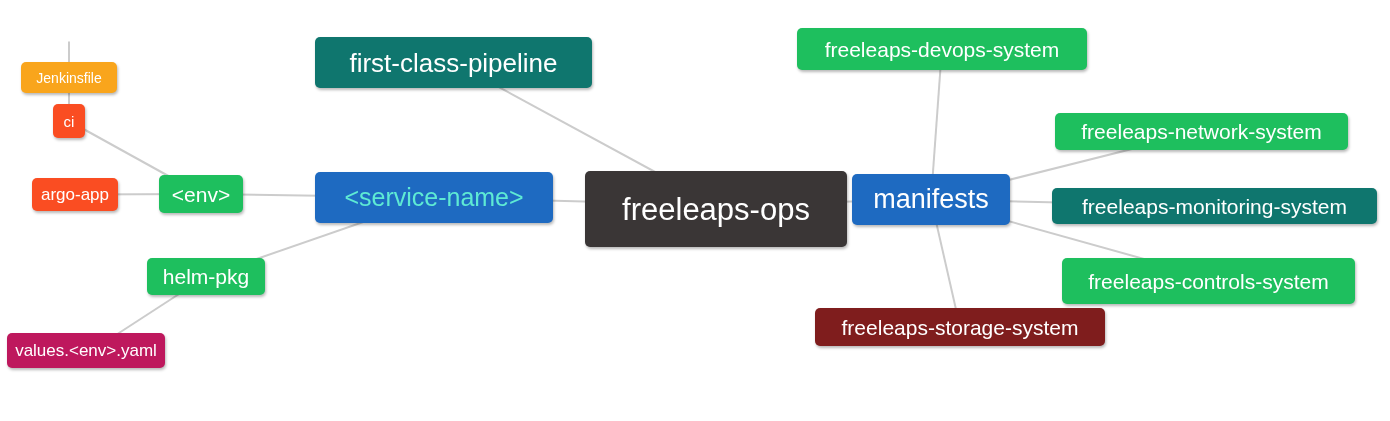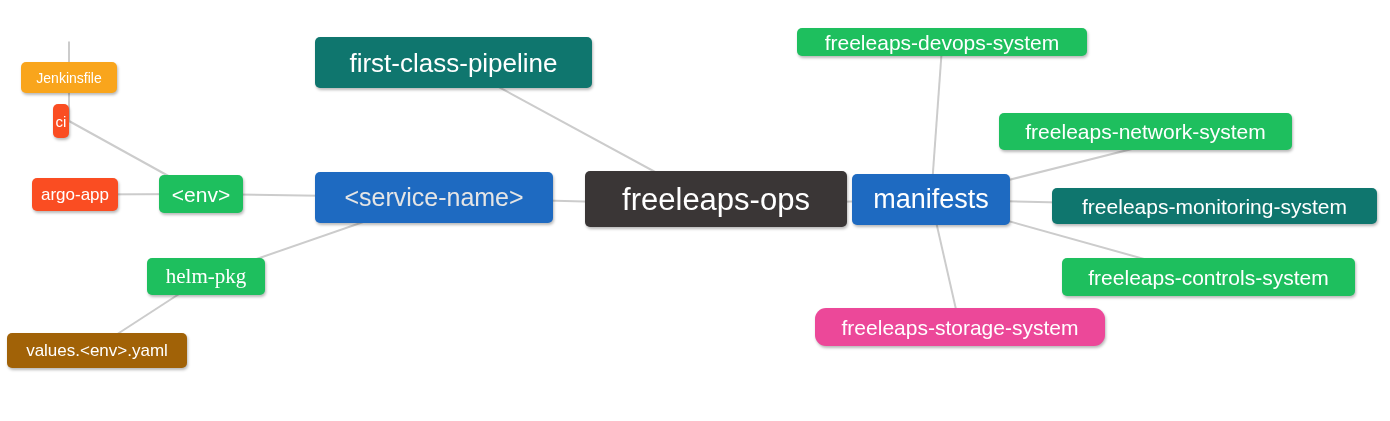--- a/index.html
+++ b/index.html
@@ -54,28 +54,28 @@
       <line x1="434" y1="197.5" x2="716" y2="205" stroke="#cccccc" stroke-width="2"></line>
       <line x1="716" y1="205" x2="931" y2="199.5" stroke="#cccccc" stroke-width="2"></line>
       <line x1="931" y1="199.5" x2="942" y2="47" stroke="#cccccc" stroke-width="2"></line>
       <line x1="931" y1="199.5" x2="1201.5" y2="131.5" stroke="#cccccc" stroke-width="2"></line>
       <line x1="931" y1="199.5" x2="1214.5" y2="206" stroke="#cccccc" stroke-width="2"></line>
       <line x1="931" y1="199.5" x2="1208.5" y2="277" stroke="#cccccc" stroke-width="2"></line>
       <line x1="931" y1="199.5" x2="960" y2="327" stroke="#cccccc" stroke-width="2"></line>
     </svg>
   <div id="node-layer">
       <div class="node" style="left: 21px; top: 26px; width: 96px; height: 31px; font-size: 14px; background: rgb(249, 165, 28); color: rgb(255, 255, 255); margin-top: 36px;">Jenkinsfile</div>
-      <div class="node" style="left: 53px; top: 104px; width: 16px; height: 34px; font-size: 15px; background: rgb(250, 77, 34); color: rgb(255, 255, 255);">ci</div>
+      <div class="node" style="left: 53px; top: 104px; width: 32px; height: 34px; font-size: 15px; background: rgb(250, 77, 34); color: rgb(255, 255, 255);">ci</div>
       <div class="node" style="left: 32px; top: 178px; width: 86px; height: 33px; font-size: 17px; background: rgb(250, 77, 34); color: rgb(255, 255, 255);">argo-app</div>
       <div class="node" style="left: 159px; top: 175px; width: 84px; height: 38px; font-size: 21px; background: rgb(30, 191, 94); color: rgb(255, 255, 255);">&lt;env&gt;</div>
-      <div class="node" style="left: 147px; top: 258px; width: 118px; height: 37px; font-size: 21px; background: rgb(30, 191, 94); color: rgb(255, 255, 255); font-family: Liberation Serif, serif;">helm-pkg</div>
-      <div class="node" style="left: 7px; top: 333px; width: 180px; height: 35px; font-size: 17px; background: #a16207; color: rgb(255, 255, 255);">values.&lt;env&gt;.yaml</div>
+      <div class="node" style="left: 147px; top: 258px; width: 118px; height: 37px; font-size: 21px; background: rgb(30, 191, 94); color: rgb(255, 255, 255);">helm-pkg</div>
+      <div class="node" style="left: 7px; top: 333px; width: 158px; height: 35px; font-size: 17px; background: #be185d; color: rgb(255, 255, 255);">values.&lt;env&gt;.yaml</div>
       <div class="node" style="left: 315px; top: 37px; width: 277px; height: 51px; font-size: 26px; background: #0f766e; color: rgb(255, 255, 255);">first-class-pipeline</div>
-      <div class="node" style="left: 315px; top: 172px; width: 238px; height: 51px; font-size: 25px; background: rgb(30, 106, 193); color: #e5e5e5;">&lt;service-name&gt;</div>
-      <div class="node" style="left: 585px; top: 171px; width: 262px; height: 56px; font-size: 31px; background: rgb(58, 54, 54); color: rgb(255, 255, 255); text-align: right;">freeleaps-ops</div>
+      <div class="node" style="left: 315px; top: 172px; width: 238px; height: 51px; font-size: 25px; background: rgb(30, 106, 193); color: #5eead4;">&lt;service-name&gt;</div>
+      <div class="node" style="left: 585px; top: 171px; width: 262px; height: 76px; font-size: 31px; background: rgb(58, 54, 54); color: rgb(255, 255, 255); text-align: right;">freeleaps-ops</div>
       <div class="node" style="left: 852px; top: 174px; width: 158px; height: 51px; font-size: 27px; background: rgb(30, 106, 193); color: rgb(255, 255, 255);">manifests</div>
-      <div class="node" style="left: 797px; top: 28px; width: 290px; height: 28px; font-size: 21px; background: rgb(30, 191, 94); color: rgb(255, 255, 255);">freeleaps-devops-system</div>
-      <div class="node" style="left: 999px; top: 113px; width: 293px; height: 37px; font-size: 21px; background: rgb(30, 191, 94); color: rgb(255, 255, 255);">freeleaps-network-system</div>
+      <div class="node" style="left: 797px; top: 28px; width: 290px; height: 42px; font-size: 21px; background: rgb(30, 191, 94); color: rgb(255, 255, 255);">freeleaps-devops-system</div>
+      <div class="node" style="left: 1055px; top: 113px; width: 293px; height: 37px; font-size: 21px; background: rgb(30, 191, 94); color: rgb(255, 255, 255);">freeleaps-network-system</div>
       <div class="node" style="left: 1052px; top: 188px; width: 325px; height: 36px; font-size: 21px; background: #0f766e; color: rgb(255, 255, 255);">freeleaps-monitoring-system</div>
-      <div class="node" style="left: 1062px; top: 258px; width: 293px; height: 38px; font-size: 21px; background: rgb(30, 191, 94); color: rgb(255, 255, 255);">freeleaps-controls-system</div>
-      <div class="node" style="left: 815px; top: 308px; width: 290px; height: 38px; font-size: 21px; background: #ec4899; color: rgb(255, 255, 255); border-radius: 11px;">freeleaps-storage-system</div>
+      <div class="node" style="left: 1062px; top: 258px; width: 293px; height: 46px; font-size: 21px; background: rgb(30, 191, 94); color: rgb(255, 255, 255);">freeleaps-controls-system</div>
+      <div class="node" style="left: 815px; top: 308px; width: 290px; height: 38px; font-size: 21px; background: #7f1d1d; color: rgb(255, 255, 255);">freeleaps-storage-system</div>
     </div>
 </div>
 
 </body></html>

